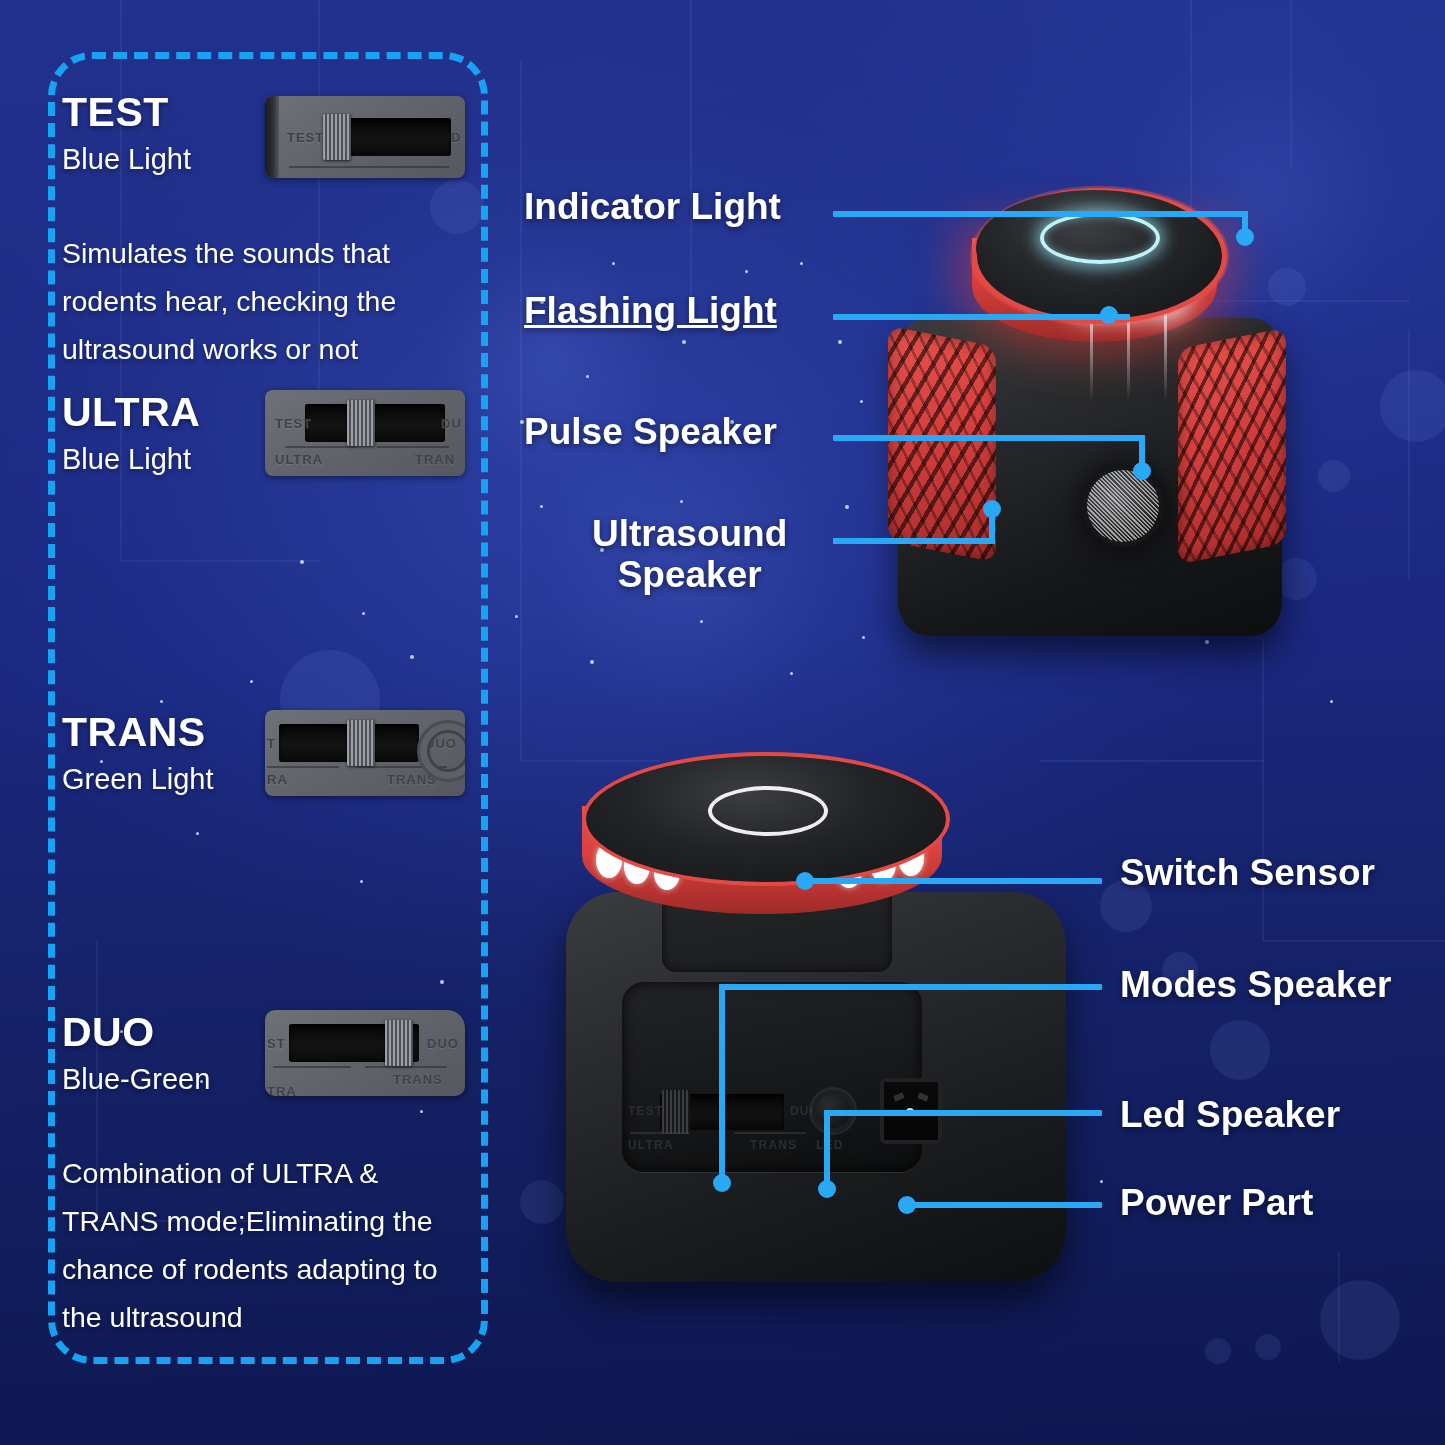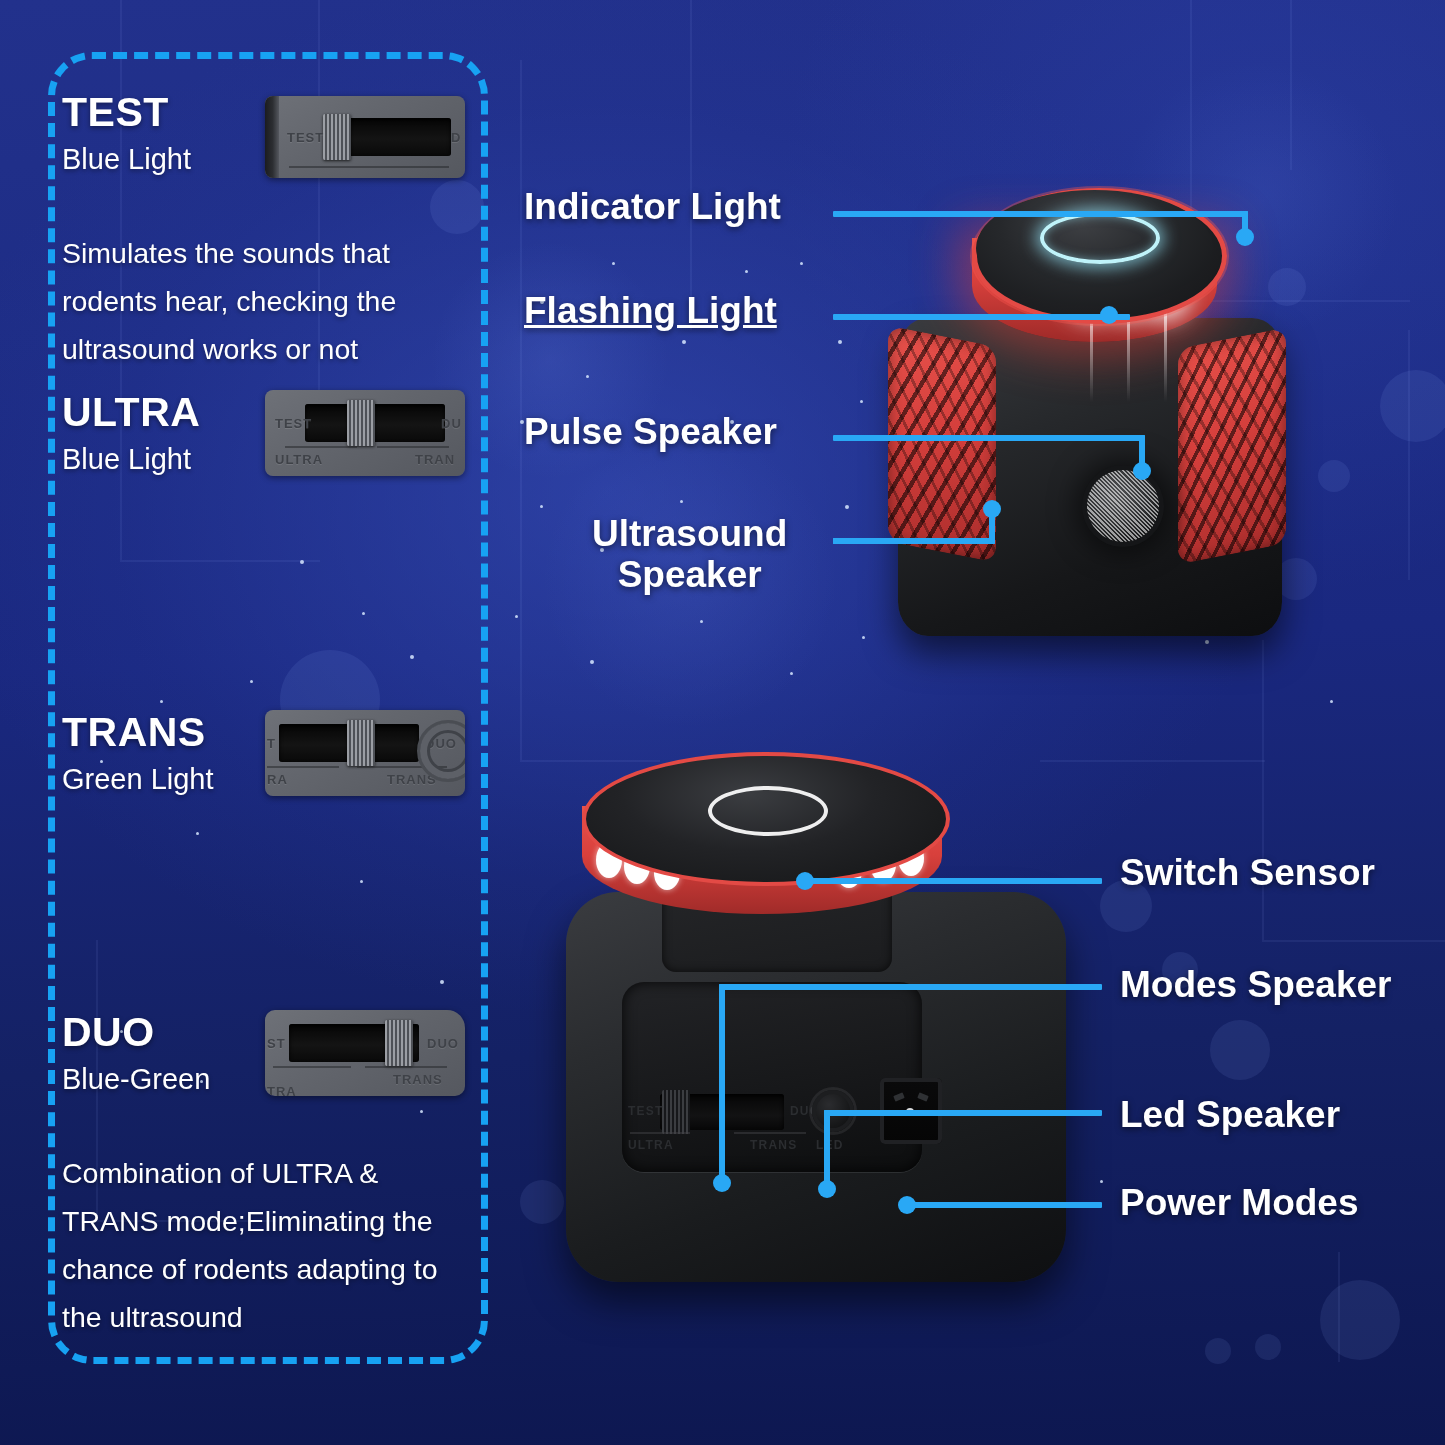--- a/index.html
+++ b/index.html
@@ -450,15 +450,15 @@
   <div class="leadv" style="left:824px;top:1110px;height:78px;"></div>
   <div class="lead" style="left:824px;top:1110px;width:278px;"></div>
   <div class="dot" style="left:818px;top:1180px;"></div>
 
   <div class="lead" style="left:906px;top:1202px;width:196px;"></div>
   <div class="dot" style="left:898px;top:1196px;"></div>
 
   <div class="callout" style="left:1120px;top:852px;">Switch Sensor</div>
   <div class="callout" style="left:1120px;top:964px;">Modes Speaker</div>
   <div class="callout" style="left:1120px;top:1094px;">Led Speaker</div>
-  <div class="callout" style="left:1120px;top:1182px;">Power Modes</div>
+  <div class="callout" style="left:1120px;top:1182px;">Power Part</div>
 
 </div>
 
 </body></html>

